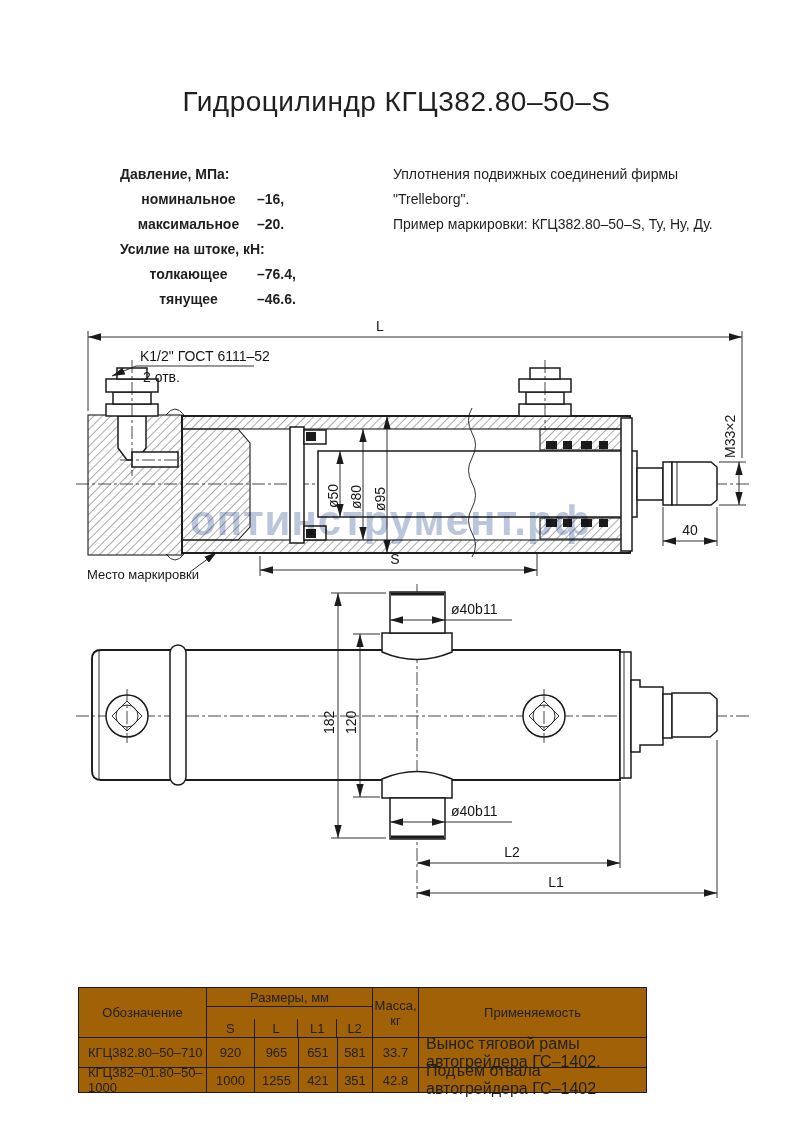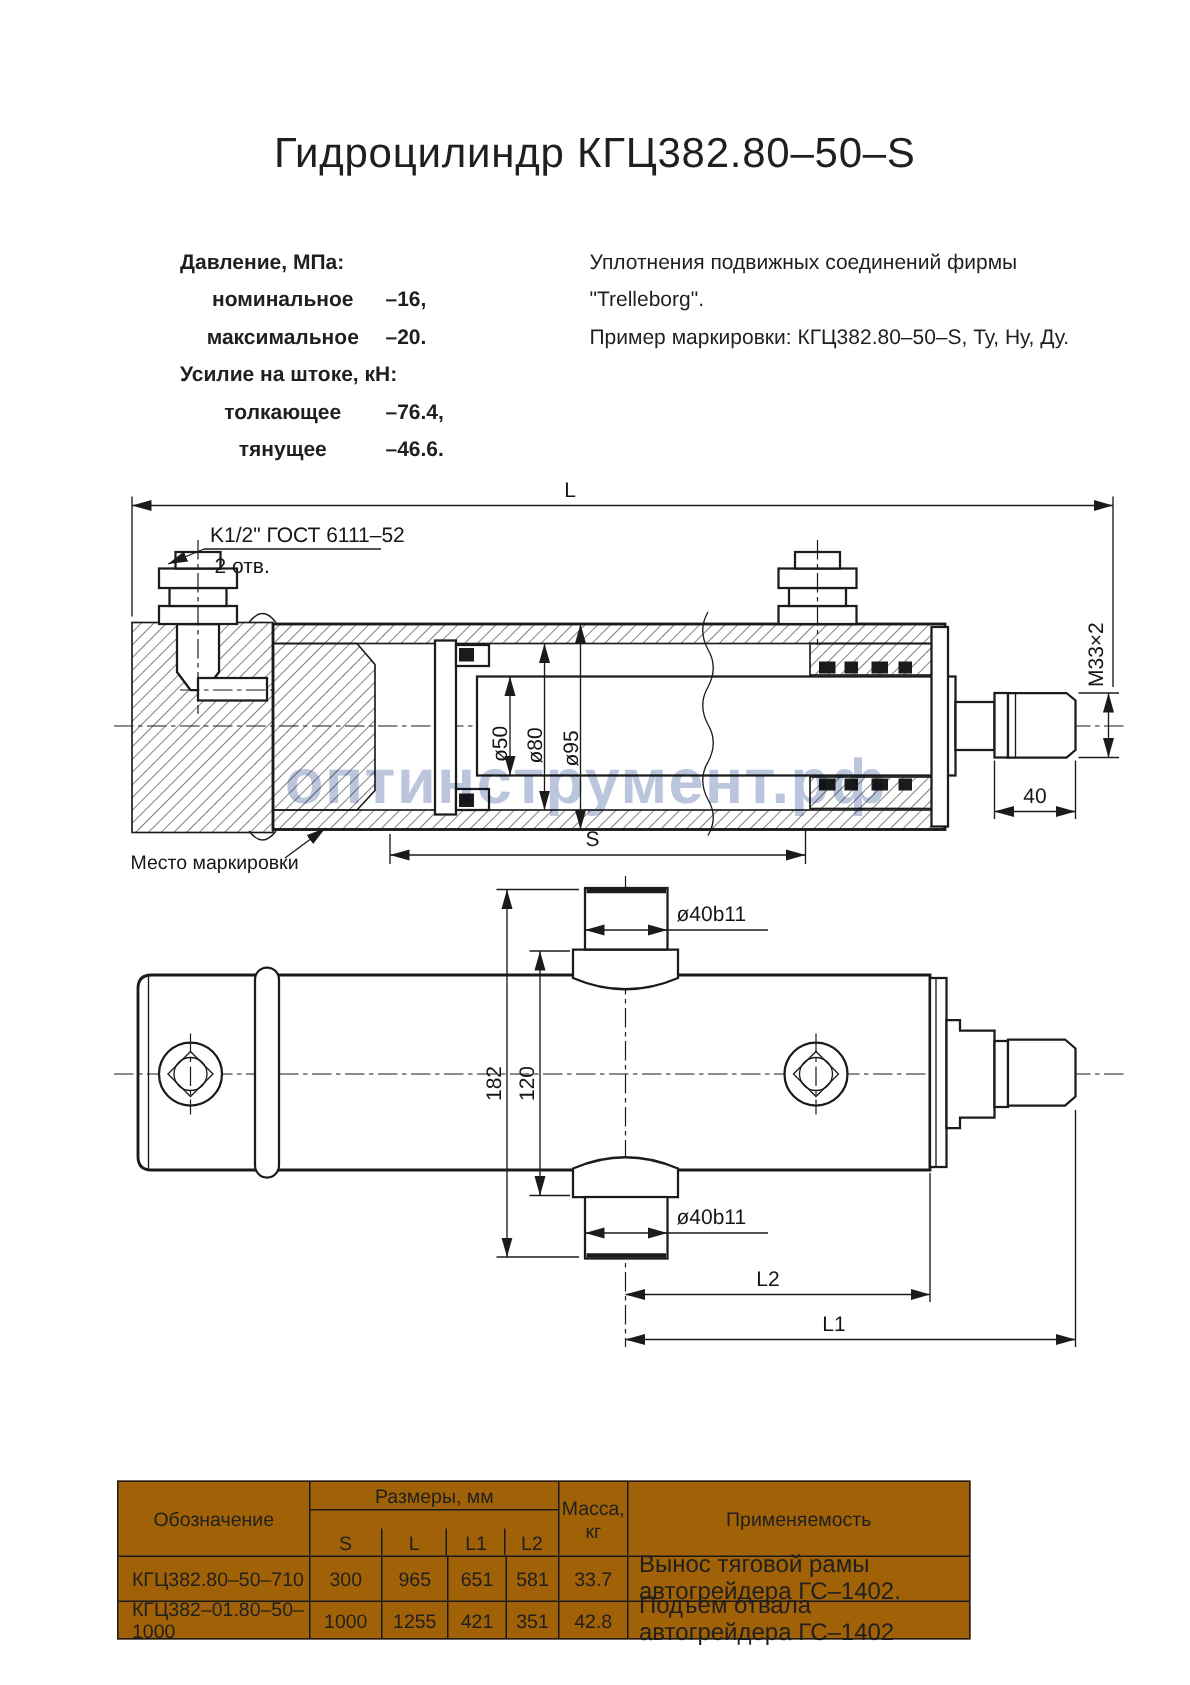--- a/index.html
+++ b/index.html
@@ -284,21 +284,21 @@
     </div>
     <div class="cell c-mass">
       <span>Масса,</span>
       <span>кг</span>
     </div>
     <div class="cell c-app">Применяемость</div>
   </div>
 
   <div class="trow drow1">
     <div class="cell c-des left-pad">КГЦ382.80–50–710</div>
-    <div class="cell c-s">300</div>
+    <div class="cell c-s">920</div>
     <div class="cell c-l">965</div>
     <div class="cell c-l1">651</div>
     <div class="cell c-l2">581</div>
     <div class="cell c-mass">33.7</div>
     <div class="cell c-app app-cell">Вынос тяговой рамы автогрейдера ГС–1402.</div>
   </div>
 
   <div class="trow drow2">
     <div class="cell c-des left-pad">КГЦ382–01.80–50–1000</div>
     <div class="cell c-s">1000</div>

